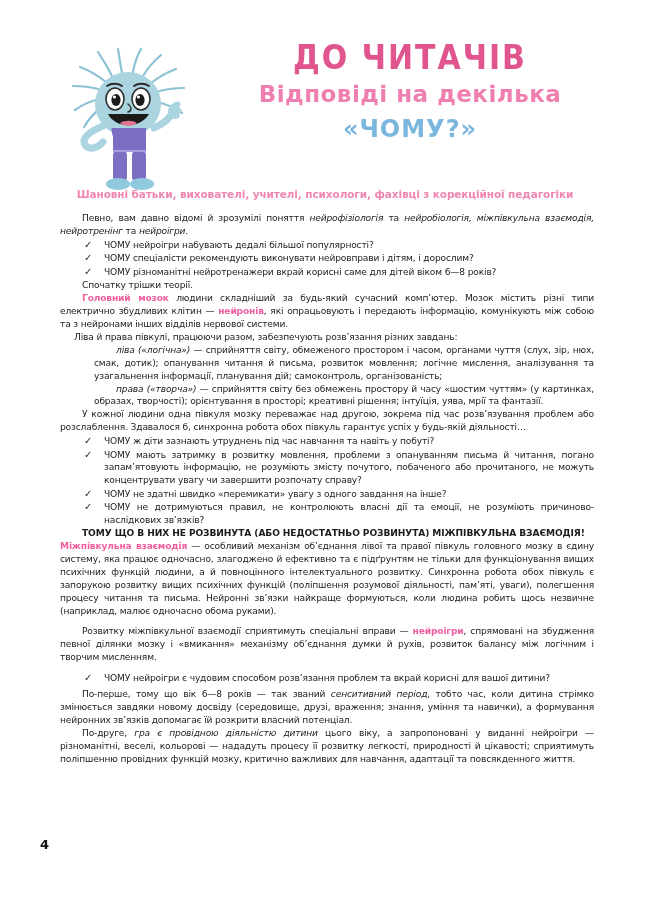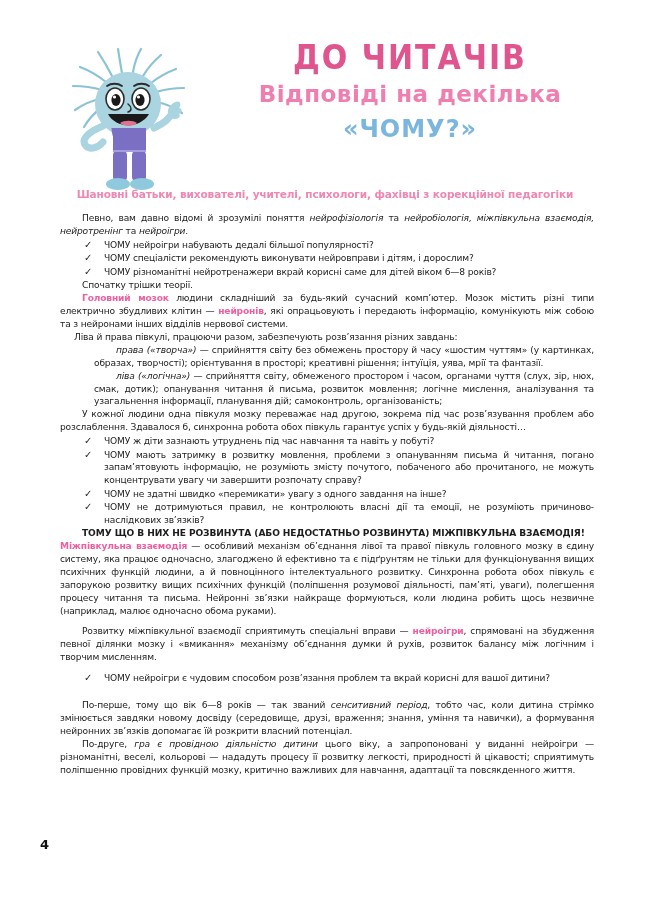--- a/index.html
+++ b/index.html
@@ -246,44 +246,44 @@
       <li><span class="tick">✓</span><span>ЧОМУ спеціалісти рекомендують виконувати нейровправи і дітям, і дорослим?</span></li>
       <li><span class="tick">✓</span><span>ЧОМУ різноманітні нейротренажери вкрай корисні саме для дітей віком 6—8 років?</span></li>
     </ul>
 
     <p>Спочатку трішки теорії.</p>
 
     <p><span class="pink-term">Головний мозок</span><span> людини складніший за будь-який сучасний комп’ютер. Мозок містить різні типи електрично збудливих клітин — </span><span class="pink-term">нейронів</span><span>, які опрацьовують і передають інформацію, комунікують між собою та з нейронами інших відділів нервової системи.</span></p>
 
     <p class="noindent" style="text-indent:14px">Ліва й права півкулі, працюючи разом, забезпечують розв’язання різних завдань:</p>
 
+    <p class="hang"><span class="it">ліва («логічна»)</span><span> — сприйняття світу, обмеженого простором і часом, органами чуття (слух, зір, нюх, смак, дотик); опанування читання й письма, розвиток мовлення; логічне мислення, аналізування та узагальнення інформації, планування дій; самоконтроль, організованість;</span></p>
+
     <p class="hang"><span class="it">права («творча»)</span><span> — сприйняття світу без обмежень простору й часу «шостим чуттям» (у картинках, образах, творчості); орієнтування в просторі; креативні рішення; інтуїція, уява, мрії та фантазії.</span></p>
-
-    <p class="hang"><span class="it">ліва («логічна»)</span><span> — сприйняття світу, обмеженого простором і часом, органами чуття (слух, зір, нюх, смак, дотик); опанування читання й письма, розвиток мовлення; логічне мислення, аналізування та узагальнення інформації, планування дій; самоконтроль, організованість;</span></p>
 
     <p>У кожної людини одна півкуля мозку переважає над другою, зокрема під час розв’язування проблем або розслаблення. Здавалося б, синхронна робота обох півкуль гарантує успіх у будь-якій діяльності…</p>
 
     <ul class="checklist">
       <li><span class="tick">✓</span><span>ЧОМУ ж діти зазнають утруднень під час навчання та навіть у побуті?</span></li>
       <li><span class="tick">✓</span><span>ЧОМУ мають затримку в розвитку мовлення, проблеми з опануванням письма й читання, погано запам’ятовують інформацію, не розуміють змісту почутого, побаченого або прочитаного, не можуть концентрувати увагу чи завершити розпочату справу?</span></li>
       <li><span class="tick">✓</span><span>ЧОМУ не здатні швидко «перемикати» увагу з одного завдання на інше?</span></li>
       <li><span class="tick">✓</span><span>ЧОМУ не дотримуються правил, не контролюють власні дії та емоції, не розуміють причиново-наслідкових зв’язків?</span></li>
     </ul>
 
     <p class="center-caps">ТОМУ ЩО В НИХ НЕ РОЗВИНУТА (АБО НЕДОСТАТНЬО РОЗВИНУТА) МІЖПІВКУЛЬНА ВЗАЄМОДІЯ!</p>
 
     <p class="noindent"><span class="pink-term">Міжпівкульна взаємодія</span><span> — особливий механізм об’єднання лівої та правої півкуль головного мозку в єдину систему, яка працює одночасно, злагоджено й ефективно та є підґрунтям не тільки для функціонування вищих психічних функцій людини, а й повноцінного інтелектуального розвитку. Синхронна робота обох півкуль є запорукою розвитку вищих психічних функцій (поліпшення розумової діяльності, пам’яті, уваги), полегшення процесу читання та письма. Нейронні зв’язки найкраще формуються, коли людина робить щось незвичне (наприклад, малює одночасно обома руками).</span></p>
 
     <p class="gap"><span>Розвитку міжпівкульної взаємодії сприятимуть спеціальні вправи — </span><span class="pink-term">нейроігри</span><span>, спрямовані на збудження певної ділянки мозку і «вмикання» механізму об’єднання думки й рухів, розвиток балансу між логічним і творчим мисленням.</span></p>
 
     <ul class="checklist" style="margin-top:8px">
       <li><span class="tick">✓</span><span>ЧОМУ нейроігри є чудовим способом розв’язання проблем та вкрай корисні для вашої дитини?</span></li>
     </ul>
 
-    <p class="gap" style="margin-top:15px"><span>По-перше, тому що вік 6—8 років — так званий </span><span class="it">сенситивний період</span><span>, тобто час, коли дитина стрімко змінюється завдяки новому досвіду (середовище, друзі, враження; знання, уміння та навички), а формування нейронних зв’язків допомагає їй розкрити власний потенціал.</span></p>
+    <p class="gap" style="margin-top:4px"><span>По-перше, тому що вік 6—8 років — так званий </span><span class="it">сенситивний період</span><span>, тобто час, коли дитина стрімко змінюється завдяки новому досвіду (середовище, друзі, враження; знання, уміння та навички), а формування нейронних зв’язків допомагає їй розкрити власний потенціал.</span></p>
 
     <p><span>По-друге, </span><span class="it">гра є провідною діяльністю дитини</span><span> цього віку, а запропоновані у виданні нейроігри — різноманітні, веселі, кольорові — нададуть процесу її розвитку легкості, природності й цікавості; сприятимуть поліпшенню провідних функцій мозку, критично важливих для навчання, адаптації та повсякденного життя.</span></p>
 
   </div>
 
   <div class="page-number">4</div>
 
 </div>
 
 </body></html>

